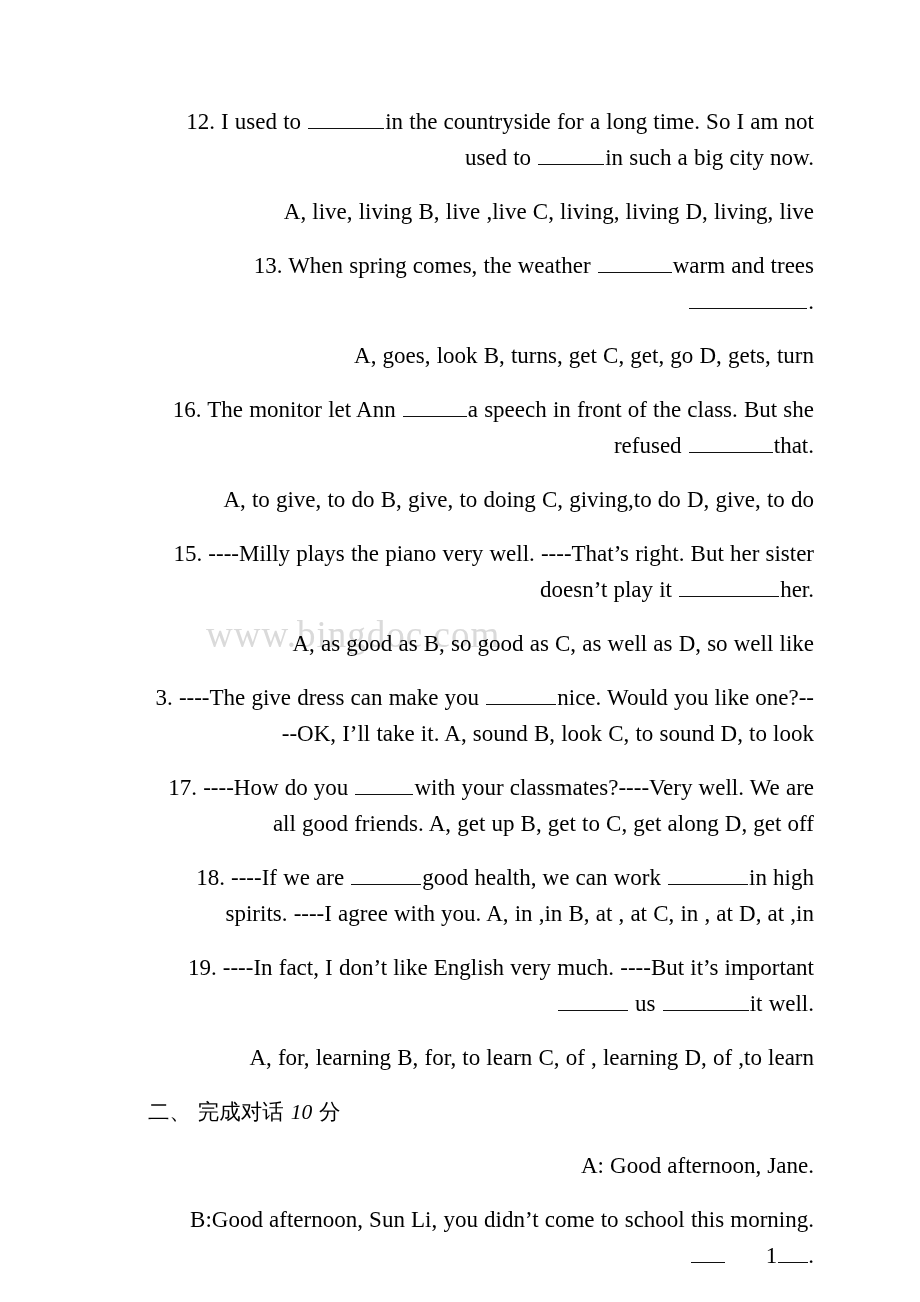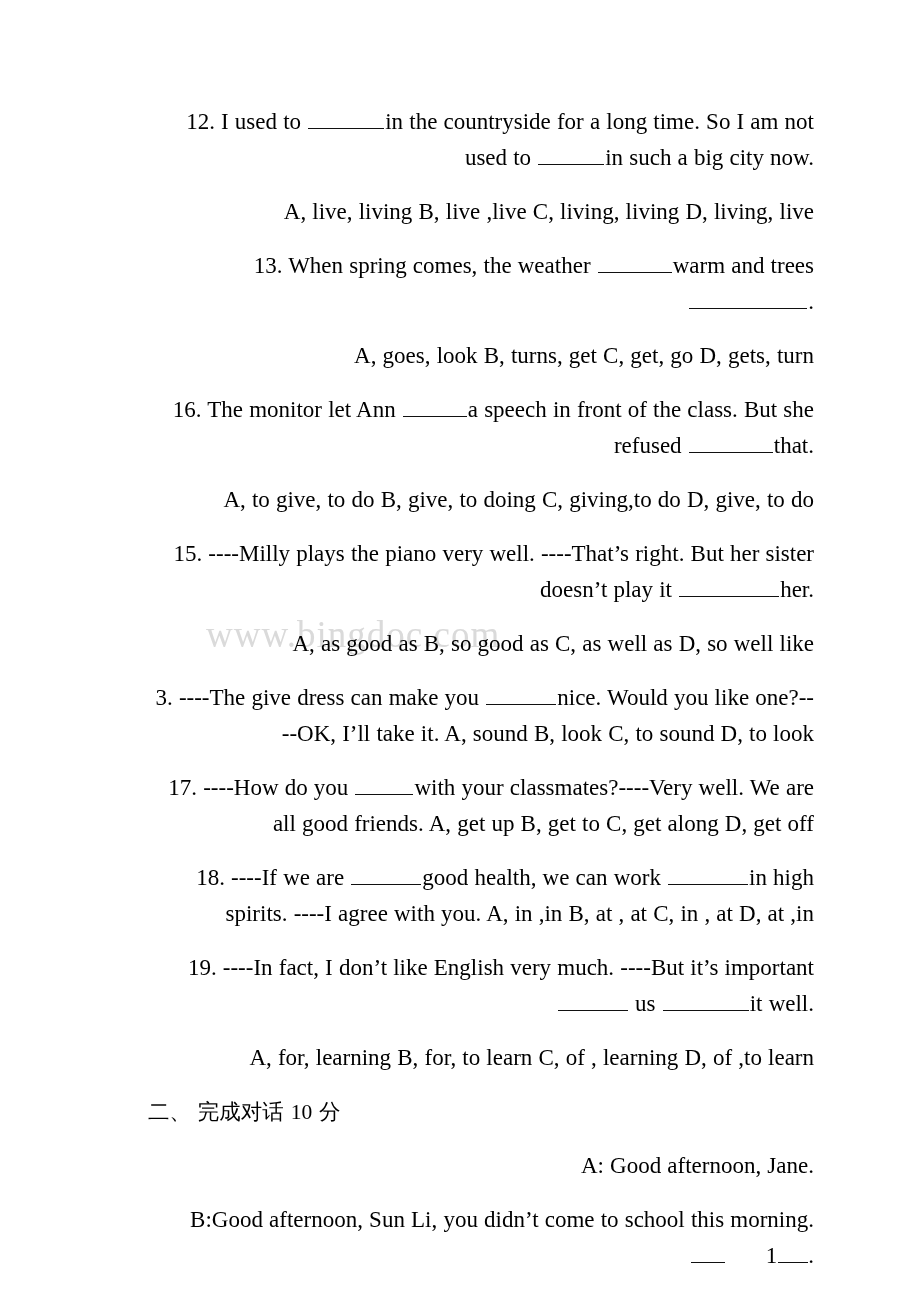--- a/index.html
+++ b/index.html
@@ -73,20 +73,21 @@
     line-height: 36px;
     text-indent: 40px;
     margin: 0 0 18px 0;
     font-family: "DejaVu Sans", "Liberation Sans", sans-serif;
   }
   .section-heading .cn {
     font-family: "DejaVu Sans", "Liberation Sans", sans-serif;
   }
   .section-heading .num {
     font-family: "Liberation Serif", "DejaVu Serif", serif;
+    font-style: italic;
   }
 
   
   #watermark {
     position: absolute;
     left: 206px;
     top: 600px;
     width: 500px;
     height: 70px;
     color: #dadada;

